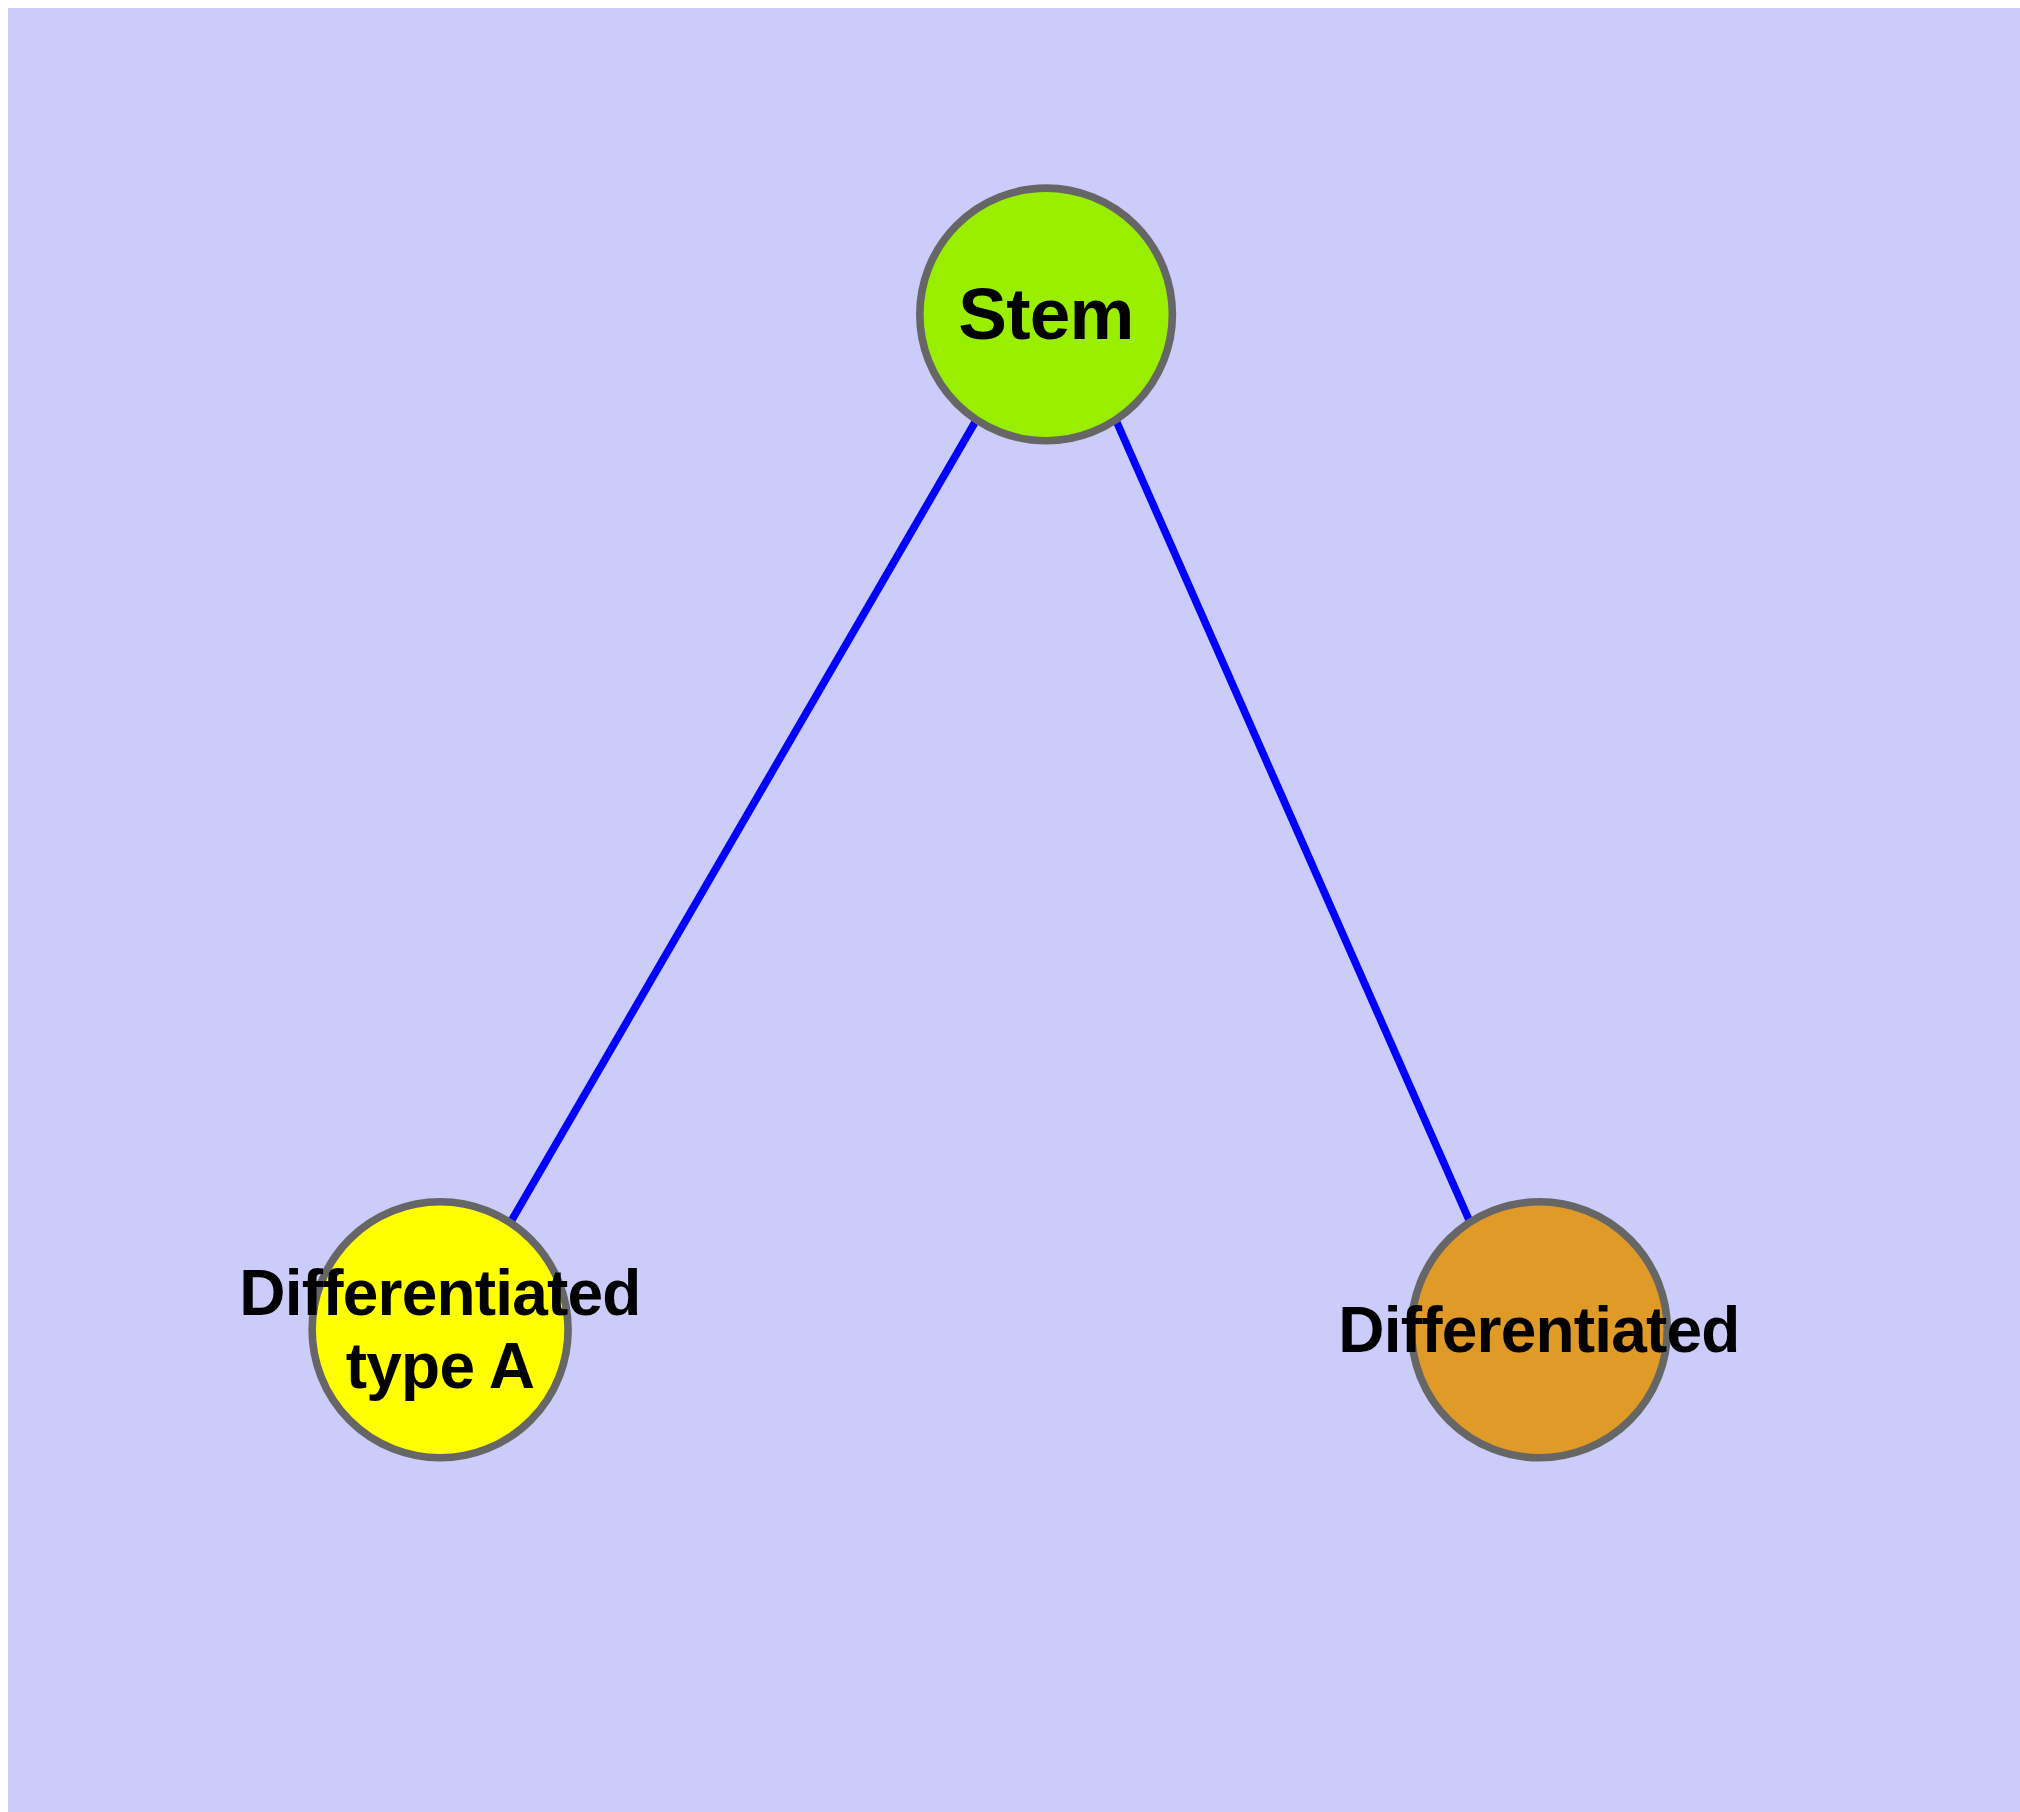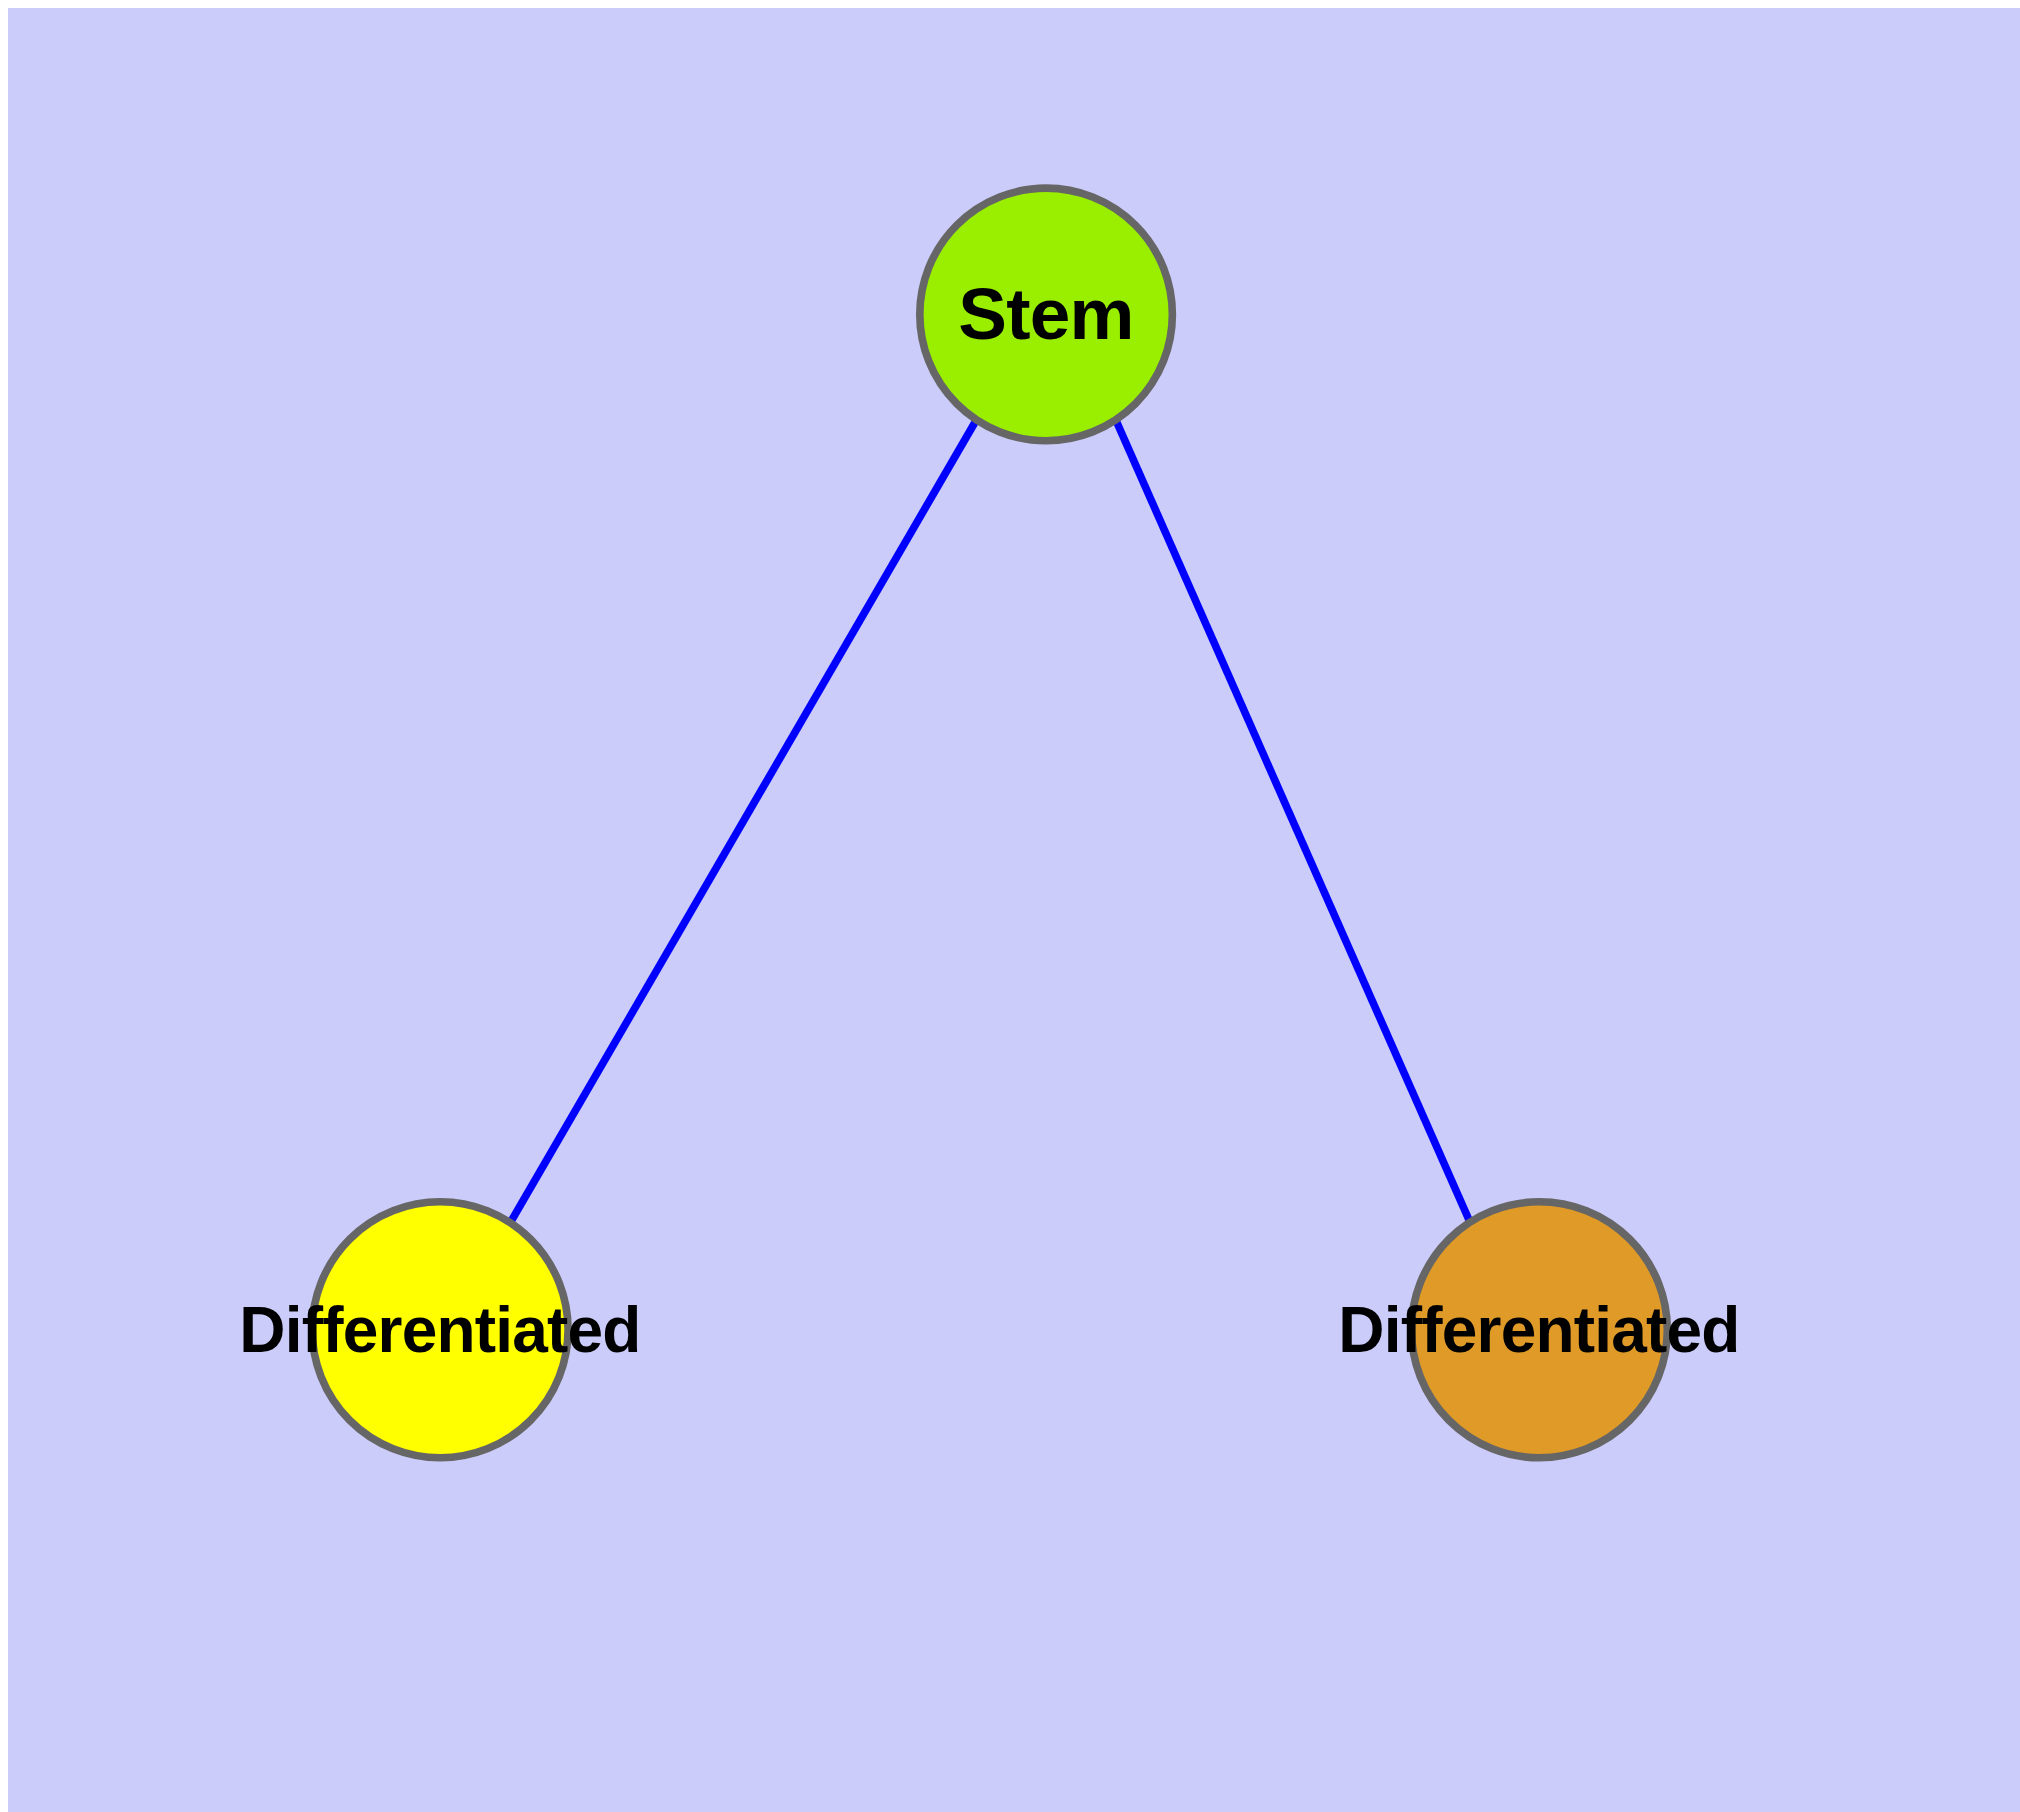--- a/index.html
+++ b/index.html
@@ -76,18 +76,18 @@
     </g>
     <g>
       <circle class="node-circle" cx="1234" cy="371" r="149" fill="#9aef00" stroke="#666666"></circle>
       <circle class="node-circle" cx="519" cy="1569" r="151" fill="#ffff00" stroke="#666666"></circle>
       <circle class="node-circle" cx="1816" cy="1569" r="151" fill="#e09a28" stroke="#666666"></circle>
     </g>
   </svg>
 
   <div class="node-label" id="label-stem" style="left:1046px; top:314px;">Stem</div>
 
-  <div class="node-label" id="label-diff-a" style="left:440px; top:1330px;"><span>Differentiated</span><br></div>
+  <div class="node-label" id="label-diff-a" style="left:440px; top:1330px;"><span>Differentiated</span><br><span>type A</span></div>
 
   <div class="node-label" id="label-diff-b" style="left:1539px; top:1330px;"><span>Differentiated</span><br></div>
 
 </div>
 
 
 </body></html>

